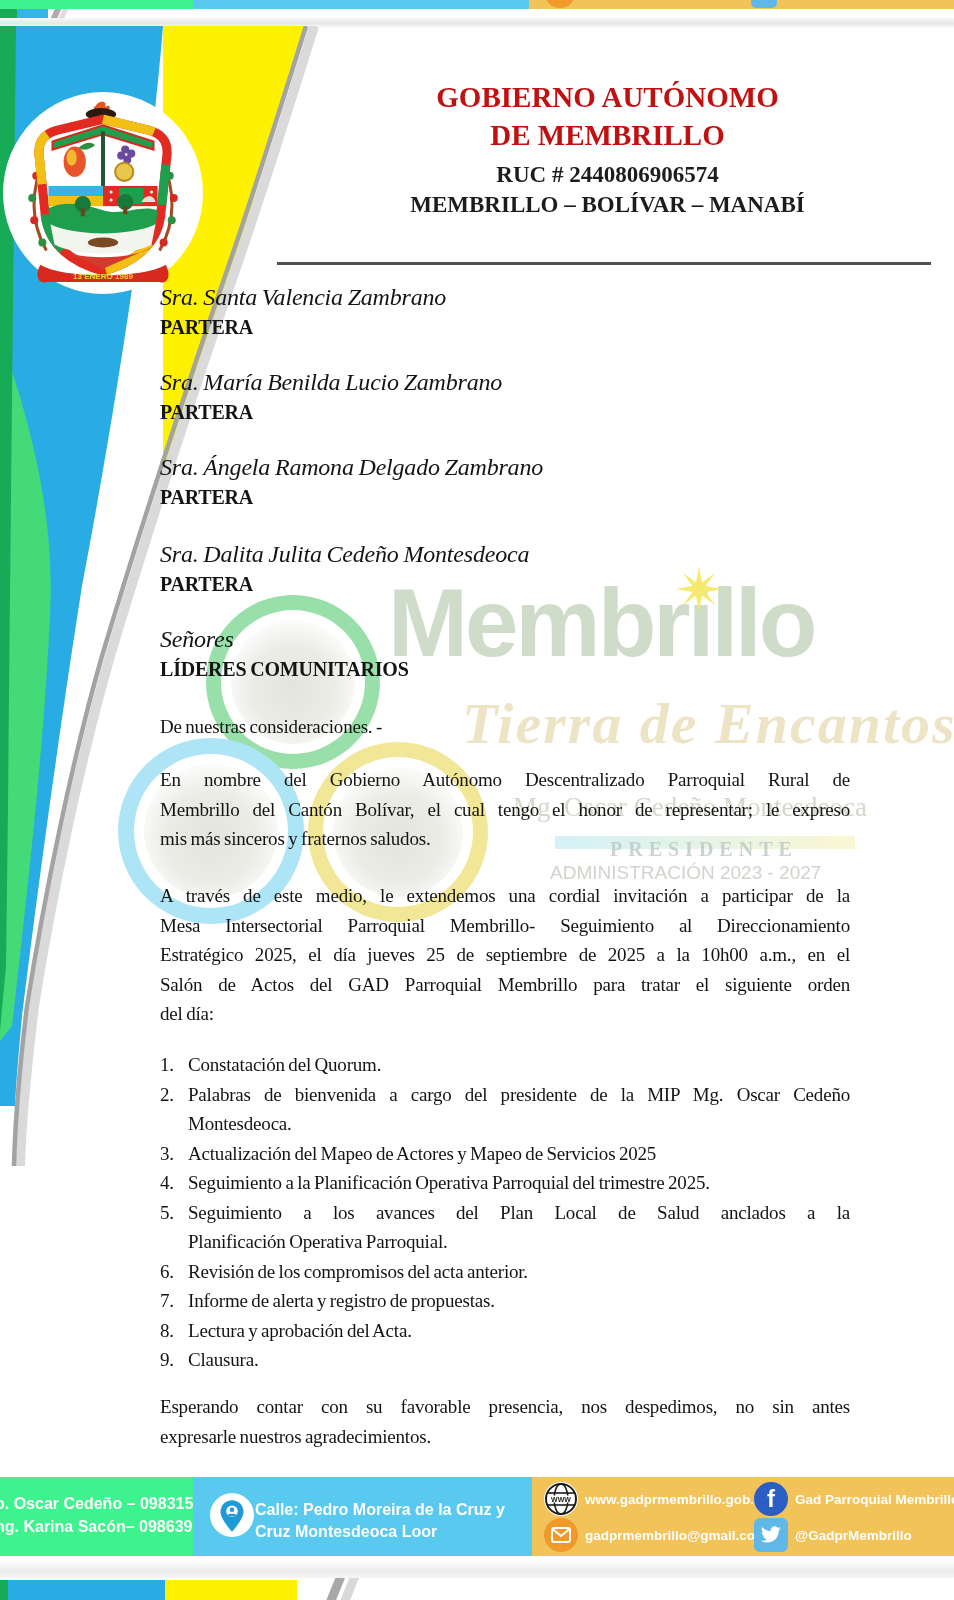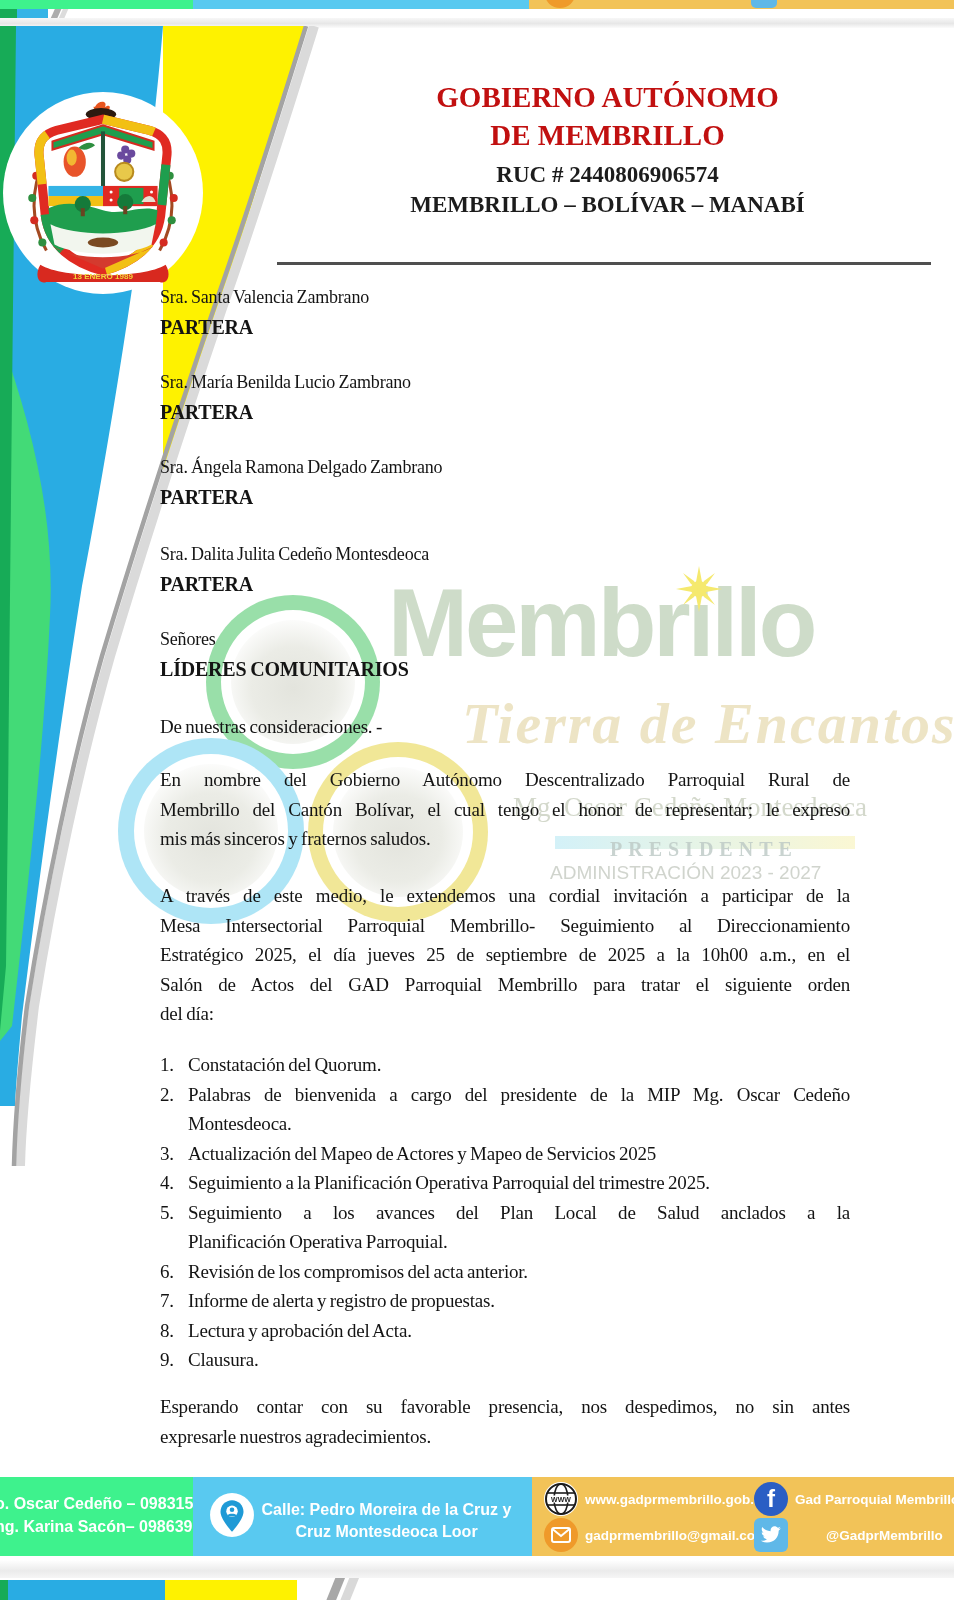--- a/index.html
+++ b/index.html
@@ -63,37 +63,37 @@
   .wm-admin{position:absolute;left:550px;top:862px;font-family:"Liberation Sans",sans-serif;
     font-size:19px;color:rgba(200,204,196,.85);white-space:nowrap;}
   
   .header-block{position:absolute;left:275px;top:78px;width:665px;text-align:center;z-index:2;}
   .hline{font-weight:700;color:#c11010;font-size:29px;line-height:38px;}
   .hsub{font-weight:700;color:#1c1c1c;font-size:23px;line-height:30px;}
   .h-underline{position:absolute;left:277px;top:262px;width:654px;height:3px;background:#4f4f4f;z-index:2;}
   
   .content{position:absolute;left:160px;width:690px;z-index:2;
     font-size:19px;line-height:29.5px;letter-spacing:-0.2px;word-spacing:-1px;}
-  .recipient-name{font-size:18px;}
+  .recipient-name{font-size:24px;font-style:italic;}
   .recipient-role{font-size:20px;font-weight:700;}
   .jline{text-align:justify;text-align-last:justify;}
   .lline{text-align:left;}
   .agenda-row{display:flex;}
   .agenda-num{width:28px;flex:0 0 28px;}
   .agenda-text{flex:1;}
   
   .footer-bar{position:absolute;left:0;top:1477px;width:954px;height:79px;display:flex;z-index:3;
     font-family:"Liberation Sans",sans-serif;color:#ffffff;}
   .f-green{width:193px;background:#3ef28d;position:relative;overflow:hidden;}
   .f-cyan{width:339px;background:#59c9f0;display:flex;align-items:center;}
   .f-gold{width:422px;background:#f2c358;position:relative;}
   .f-contacts{position:absolute;left:-5px;top:15px;width:200px;}
   .f-contact-line{font-size:16px;font-weight:700;line-height:23px;white-space:nowrap;}
   .pin-wrap{margin-left:16px;flex:0 0 46px;}
-  .f-address{flex:1;text-align:center;padding-right:14px;margin-top:8px;}
+  .f-address{flex:1;text-align:left;padding-right:14px;margin-top:8px;}
   .f-address-line{font-size:16px;font-weight:700;line-height:22px;}
   .g-item{position:absolute;display:flex;align-items:center;}
   .g-text{font-size:13.5px;font-weight:700;margin-left:7px;white-space:nowrap;}
   .icon-circle{width:34px;height:34px;border-radius:50%;display:flex;align-items:center;justify-content:center;}
   .fb-circle{background:#2a5ec4;font-weight:700;font-size:24px;font-family:"Liberation Sans",sans-serif;color:#fff;}
   .tw-square{width:34px;height:34px;border-radius:6px;background:#5fb8e8;display:flex;align-items:center;justify-content:center;}
   .mail-circle{background:#ef9a2a;}
   .globe-circle{background:#ffffff;}
 </style>
 </head>
@@ -365,21 +365,21 @@
             <rect x="1" y="1" width="18" height="14" rx="2" fill="none" stroke="#ffffff" stroke-width="2"></rect>
             <path d="M1.5,2 L10,9 L18.5,2" fill="none" stroke="#ffffff" stroke-width="2"></path>
           </svg>
         </span>
         <span class="g-text">gadprmembrillo@gmail.com</span>
       </div>
       <div class="g-item" style="left:222px;top:5px;">
         <span class="icon-circle fb-circle">f</span>
         <span class="g-text">Gad Parroquial Membrillo</span>
       </div>
-      <div class="g-item" style="left:222px;top:41px;gap:31px;">
+      <div class="g-item" style="left:222px;top:41px;">
         <span class="tw-square">
           <svg width="22" height="18" viewBox="0 0 24 20">
             <path d="M23,2.5 C22.2,3 21.3,3.3 20.4,3.4 C21.4,2.8 22.1,1.9 22.4,0.8 C21.5,1.4 20.5,1.8 19.4,2 C18.5,1 17.3,0.4 16,0.4 C13.5,0.4 11.5,2.4 11.5,4.9 C11.5,5.2 11.5,5.6 11.6,5.9 C7.8,5.7 4.5,3.9 2.3,1.2 C1.9,1.9 1.7,2.8 1.7,3.6 C1.7,5.2 2.5,6.6 3.7,7.4 C3,7.4 2.3,7.2 1.7,6.9 L1.7,7 C1.7,9.2 3.2,11 5.3,11.4 C4.9,11.5 4.5,11.6 4.1,11.6 C3.8,11.6 3.5,11.6 3.2,11.5 C3.8,13.3 5.5,14.6 7.4,14.6 C5.9,15.8 3.9,16.5 1.8,16.5 C1.4,16.5 1.1,16.5 0.7,16.4 C2.7,17.7 5.1,18.4 7.6,18.4 C16,18.4 20.5,11.7 20.5,5.8 L20.5,5.2 C21.5,4.5 22.3,3.6 23,2.5 Z" fill="#ffffff"></path>
           </svg>
         </span>
         <span class="g-text">@GadprMembrillo</span>
       </div>
     </div>
   </div>
 

